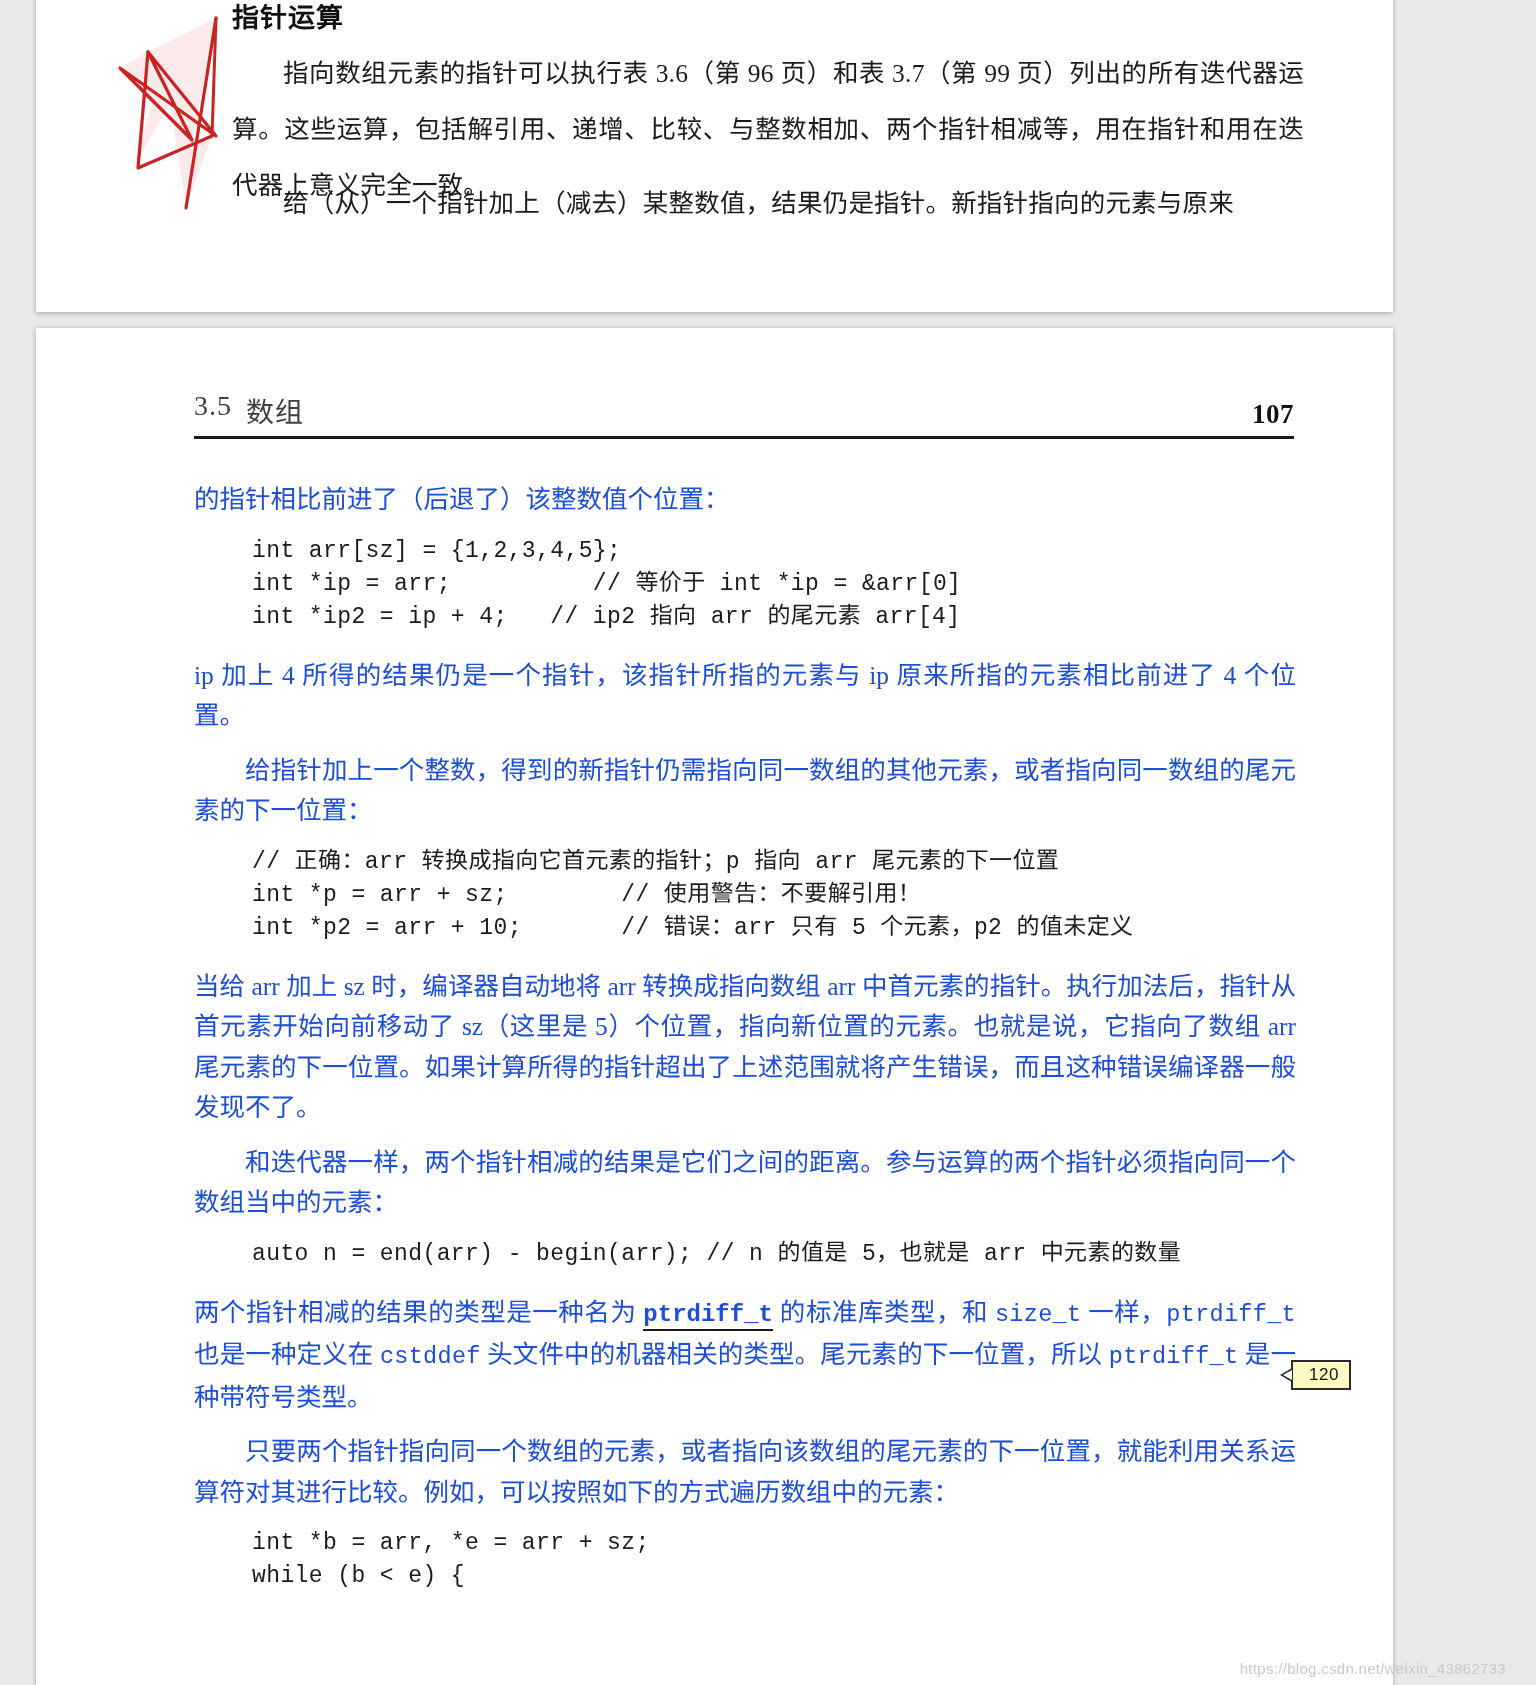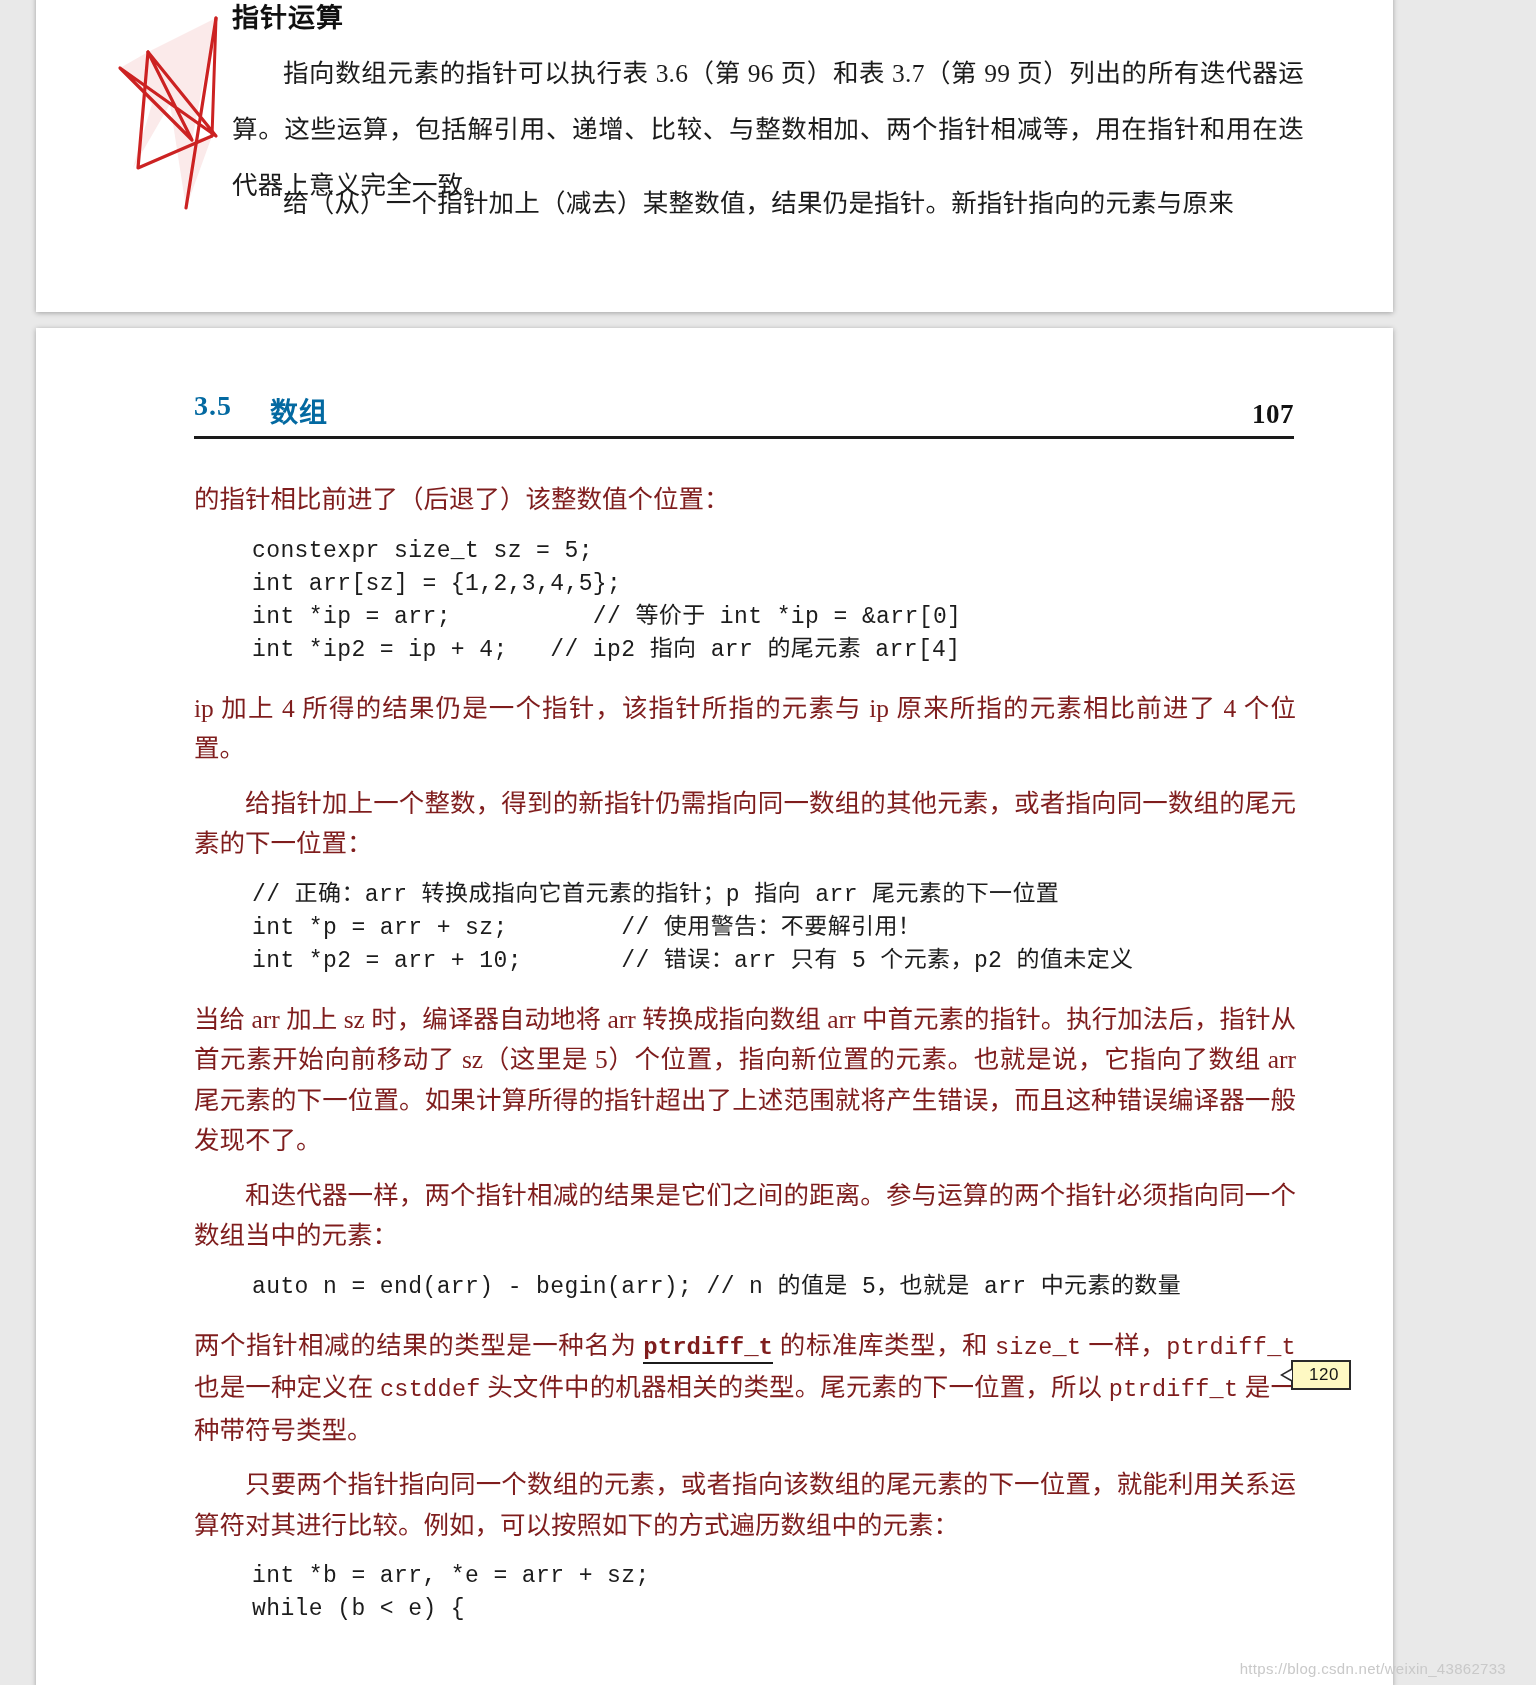--- a/index.html
+++ b/index.html
@@ -95,25 +95,25 @@
     top: 62px;
     width: 1100px;
     display: flex;
     align-items: flex-end;
     justify-content: space-between;
     border-bottom: 3px solid #1a1a1a;
     padding-bottom: 6px;
   }
   #running-head-left {
     font-size: 28px;
-    font-weight: bold;
+    font-weight: normal;
     letter-spacing: 1px;
-    color: #0369a1;
+    color: #404040;
     display: flex;
-    gap: 38px;
+    gap: 14px;
   }
   #running-head-page {
     font-size: 27px;
     font-weight: bold;
     color: #121212;
     letter-spacing: 0.5px;
   }
 
   
   #content-flow {
@@ -121,21 +121,21 @@
     left: 158px;
     top: 152px;
     width: 1102px;
   }
   #content-flow > * {
     margin: 0;
   }
   .para {
     font-size: 25.5px;
     line-height: 40.5px;
-    color: #7f1d1d;
+    color: #1d4ed8;
     text-align: justify;
     margin-bottom: 6px;
   }
   .para.indent {
     text-indent: 2em;
   }
   .gap-sm { height: 14px; }
   .gap-md { height: 22px; }
 
   
@@ -250,21 +250,21 @@
       <div id="running-head-left">
         <span>3.5</span>
         <span>数组</span>
       </div>
       <div id="running-head-page">107</div>
     </div>
 
     <div id="content-flow">
         <p class="para">的指针相比前进了（后退了）该整数值个位置：</p>
         <div class="gap-sm"></div>
-        <div class="code-block"><span class="code-line">constexpr size_t sz = 5;</span><span class="code-line">int arr[sz] = {1,2,3,4,5};</span><span class="code-line">int *ip = arr;          // 等价于 int *ip = &amp;arr[0]</span><span class="code-line">int *ip2 = ip + 4;   // ip2 指向 arr 的尾元素 arr[4]</span></div>
+        <div class="code-block"><span class="code-line">int arr[sz] = {1,2,3,4,5};</span><span class="code-line">int *ip = arr;          // 等价于 int *ip = &amp;arr[0]</span><span class="code-line">int *ip2 = ip + 4;   // ip2 指向 arr 的尾元素 arr[4]</span></div>
         <div class="gap-md"></div>
         <p class="para">ip 加上 4 所得的结果仍是一个指针，该指针所指的元素与 ip 原来所指的元素相比前进了 4 个位置。</p>
         <div class="gap-sm"></div>
         <p class="para indent">给指针加上一个整数，得到的新指针仍需指向同一数组的其他元素，或者指向同一数组的尾元素的下一位置：</p>
         <div class="gap-sm"></div>
         <div class="code-block"><span class="code-line">// 正确：arr 转换成指向它首元素的指针；p 指向 arr 尾元素的下一位置</span><span class="code-line">int *p = arr + sz;        // 使用警告：不要解引用！</span><span class="code-line">int *p2 = arr + 10;       // 错误：arr 只有 5 个元素，p2 的值未定义</span></div>
         <div class="gap-md"></div>
         <p class="para">当给 arr 加上 sz 时，编译器自动地将 arr 转换成指向数组 arr 中首元素的指针。执行加法后，指针从首元素开始向前移动了 sz（这里是 5）个位置，指向新位置的元素。也就是说，它指向了数组 arr 尾元素的下一位置。如果计算所得的指针超出了上述范围就将产生错误，而且这种错误编译器一般发现不了。</p>
         <div class="gap-sm"></div>
         <p class="para indent">和迭代器一样，两个指针相减的结果是它们之间的距离。参与运算的两个指针必须指向同一个数组当中的元素：</p>

